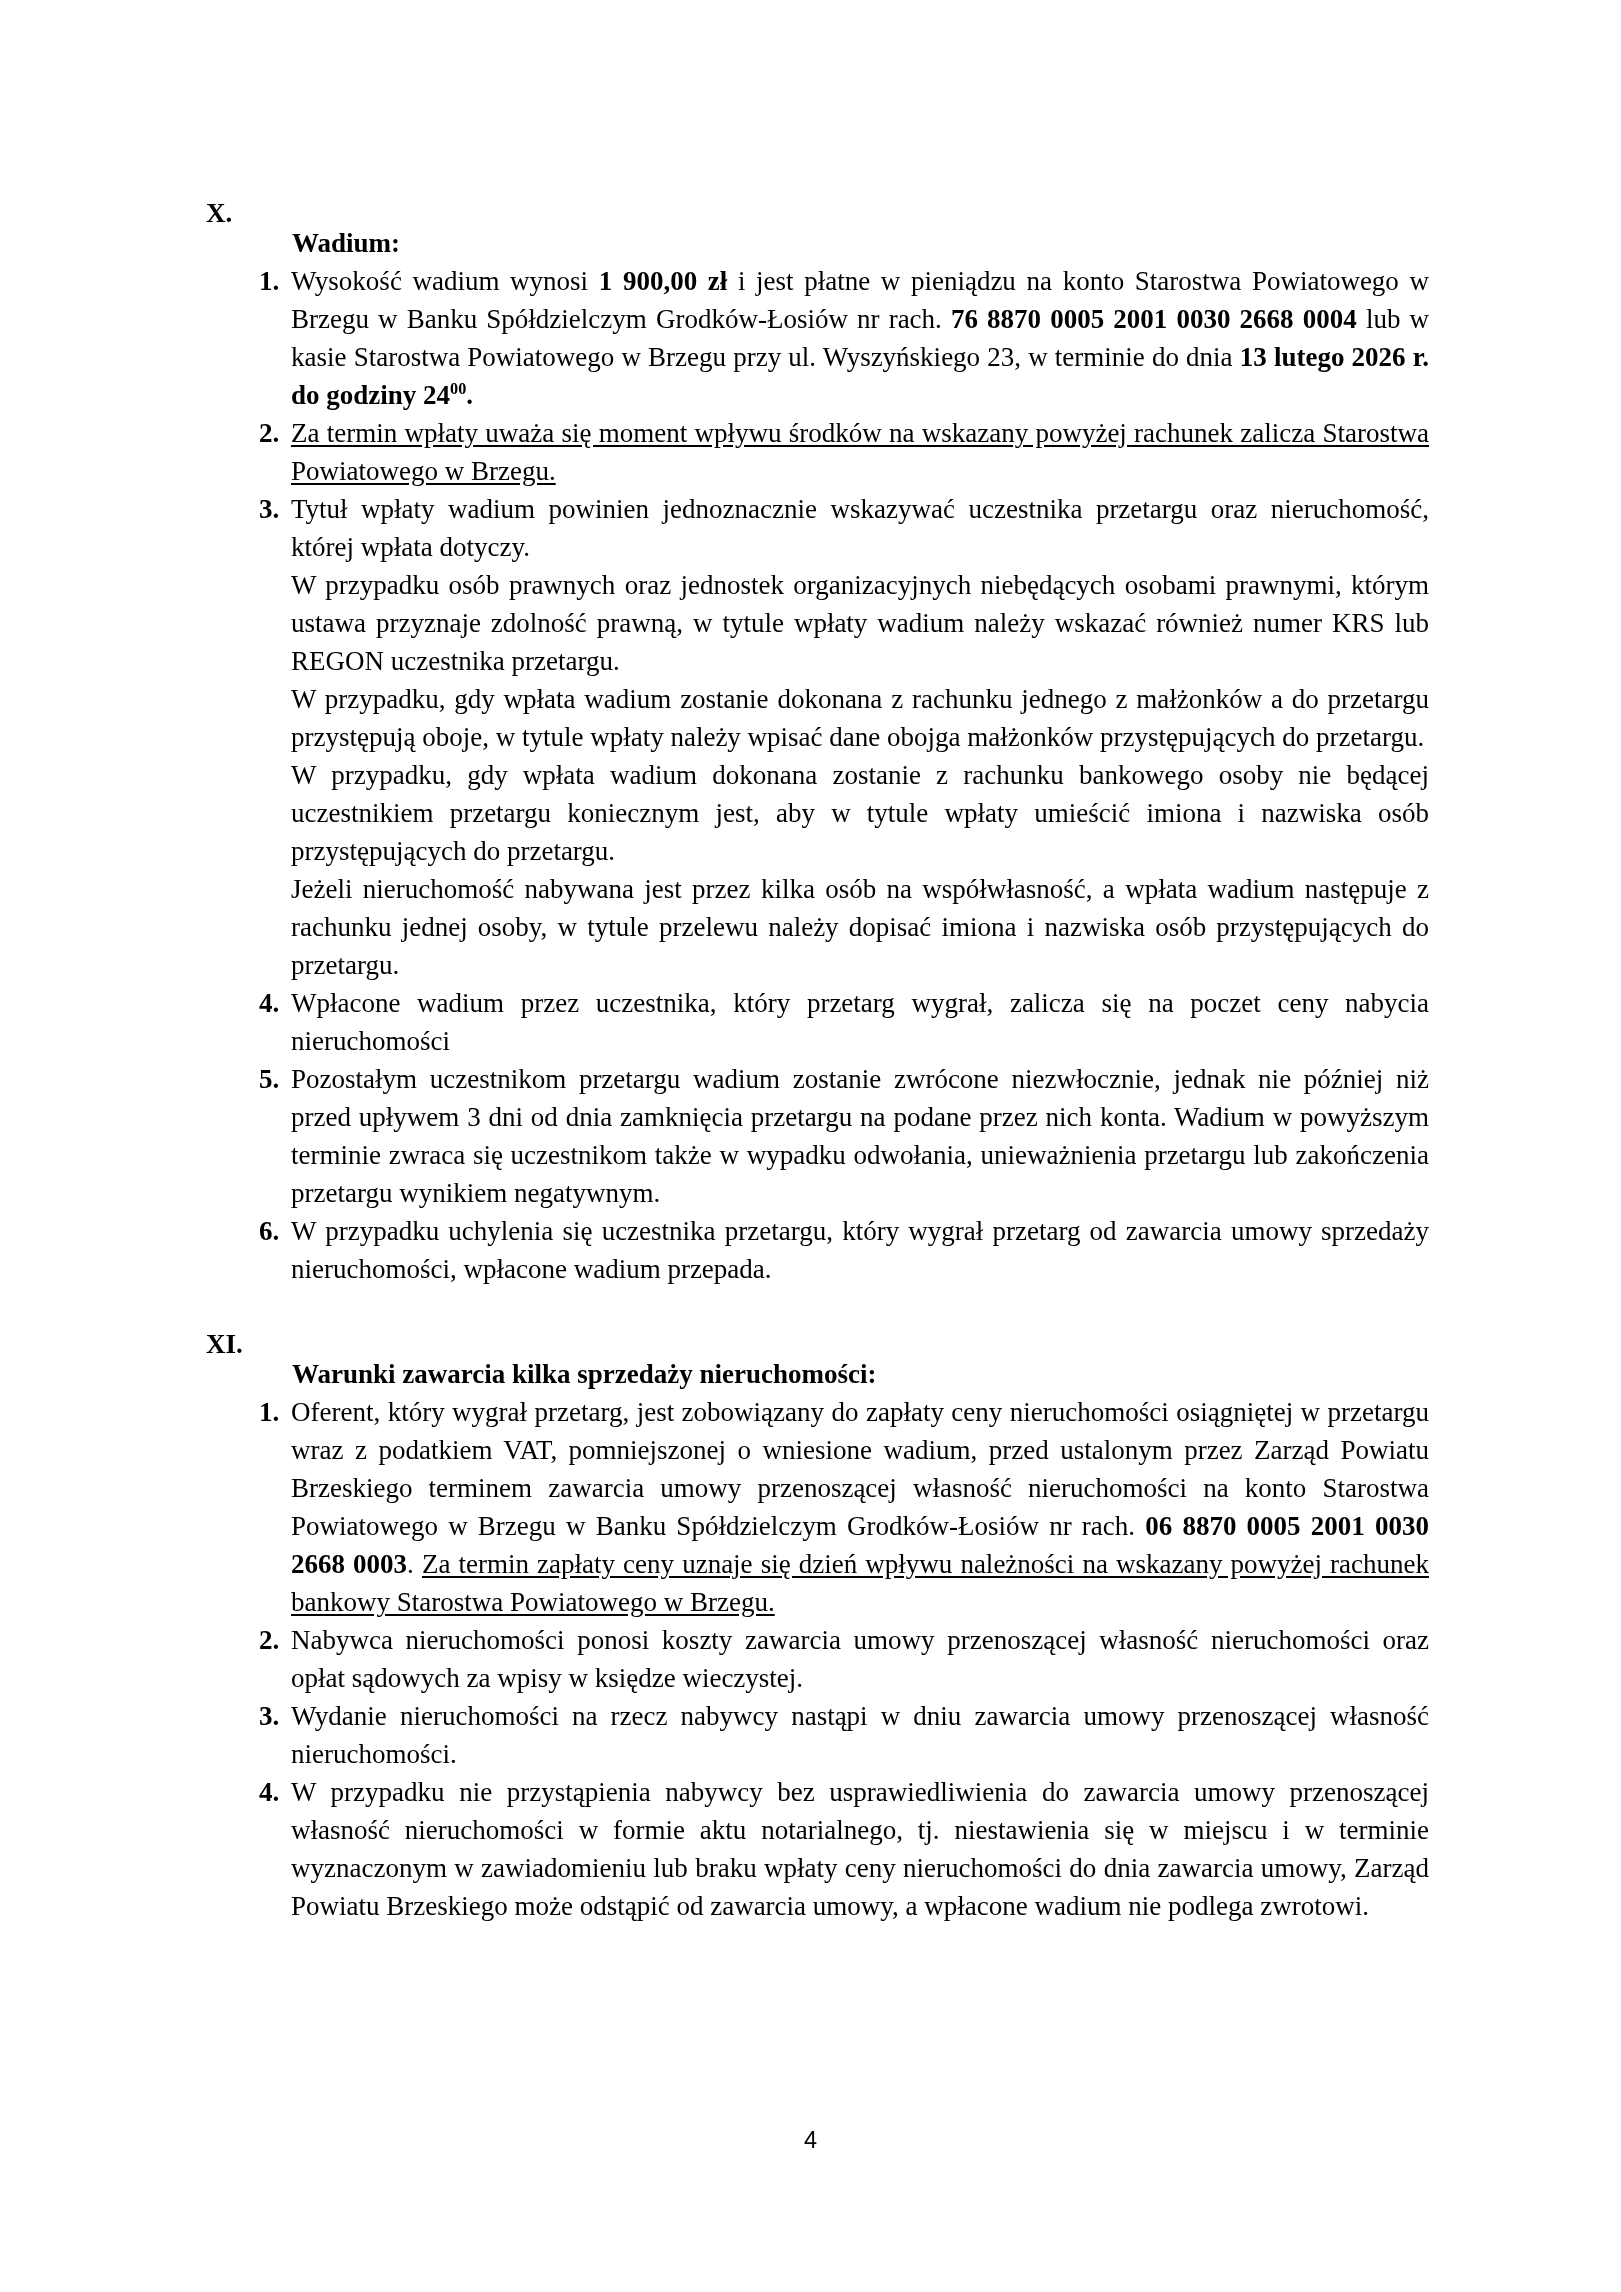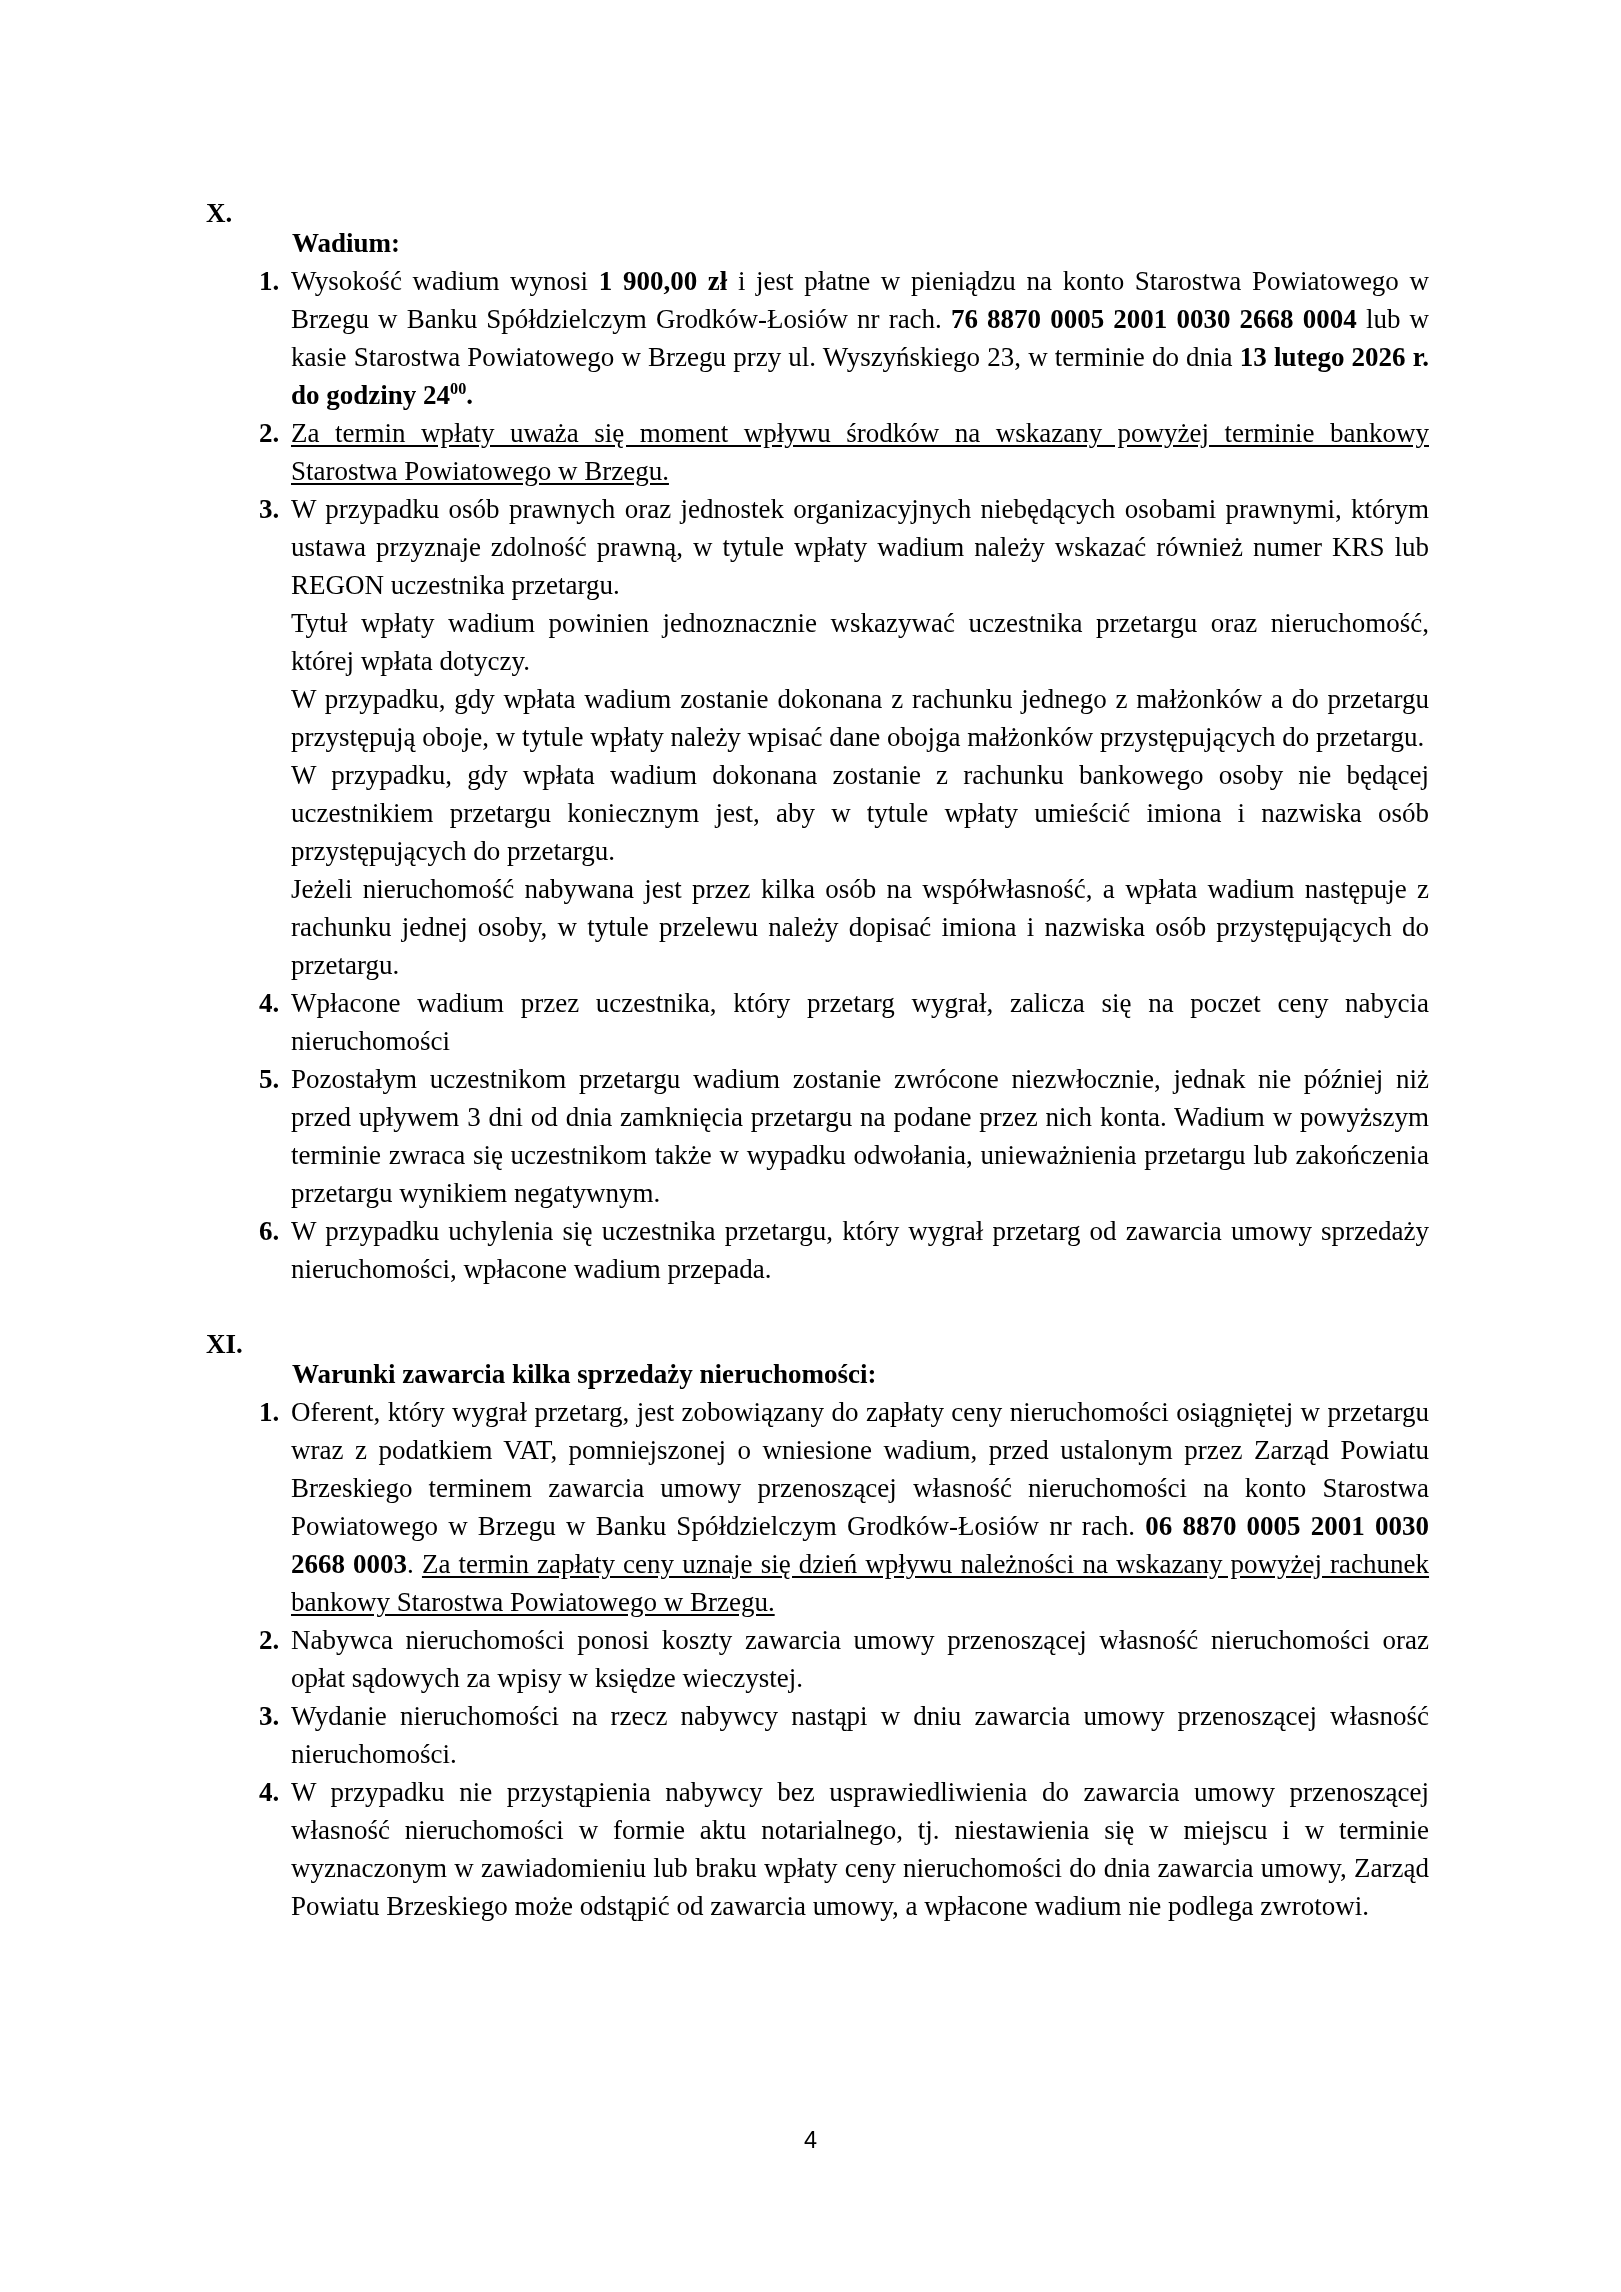--- a/index.html
+++ b/index.html
@@ -42,27 +42,27 @@
       <span class="num">X.</span>
       <span class="title">Wadium:</span>
     </div>
     <ol class="items">
       <li>
         <span class="inum">1.</span>
         <div class="body"><span>Wysokość wadium wynosi </span><b>1 900,00 zł</b><span> i jest płatne w pieniądzu na konto Starostwa Powiatowego w Brzegu w Banku Spółdzielczym Grodków-Łosiów nr rach. </span><b>76 8870 0005 2001 0030 2668 0004</b><span> lub w kasie Starostwa Powiatowego w Brzegu przy ul. Wyszyńskiego 23, w terminie do dnia </span><b><span>13 lutego 2026 r. do godziny 24</span><sup>00</sup><span>.</span></b></div>
       </li>
       <li>
         <span class="inum">2.</span>
-        <div class="body"><span class="u">Za termin wpłaty uważa się moment wpływu środków na wskazany powyżej terminie bankowy Starostwa Powiatowego w Brzegu.</span></div>
+        <div class="body"><span class="u">Za termin wpłaty uważa się moment wpływu środków na wskazany powyżej rachunek zalicza Starostwa Powiatowego w Brzegu.</span></div>
       </li>
       <li>
         <span class="inum">3.</span>
         <div class="body">
+          <p>Tytuł wpłaty wadium powinien jednoznacznie wskazywać uczestnika przetargu oraz nieruchomość, której wpłata dotyczy.</p>
           <p>W przypadku osób prawnych oraz jednostek organizacyjnych niebędących osobami prawnymi, którym ustawa przyznaje zdolność prawną, w tytule wpłaty wadium należy wskazać również numer KRS lub REGON uczestnika przetargu.</p>
-          <p>Tytuł wpłaty wadium powinien jednoznacznie wskazywać uczestnika przetargu oraz nieruchomość, której wpłata dotyczy.</p>
           <p>W przypadku, gdy wpłata wadium zostanie dokonana z rachunku jednego z małżonków a do przetargu przystępują oboje, w tytule wpłaty należy wpisać dane obojga małżonków przystępujących do przetargu.</p>
           <p>W przypadku, gdy wpłata wadium dokonana zostanie z rachunku bankowego osoby nie będącej uczestnikiem przetargu koniecznym jest, aby w tytule wpłaty umieścić imiona i nazwiska osób przystępujących do przetargu.</p>
           <p>Jeżeli nieruchomość nabywana jest przez kilka osób na współwłasność, a wpłata wadium następuje z rachunku jednej osoby, w tytule przelewu należy dopisać imiona i nazwiska osób przystępujących do przetargu.</p>
         </div>
       </li>
       <li>
         <span class="inum">4.</span>
         <div class="body">Wpłacone wadium przez uczestnika, który przetarg wygrał, zalicza się na poczet ceny nabycia nieruchomości</div>
       </li>
       <li>

